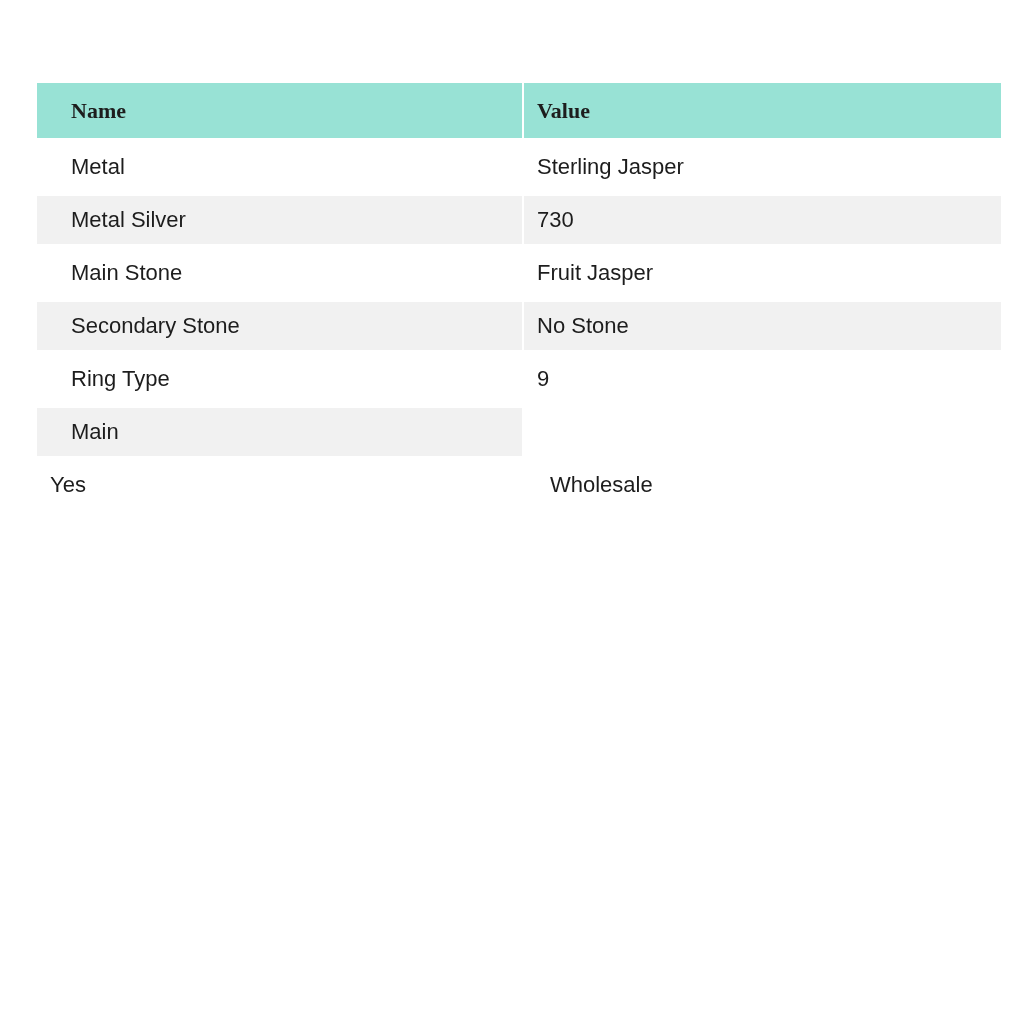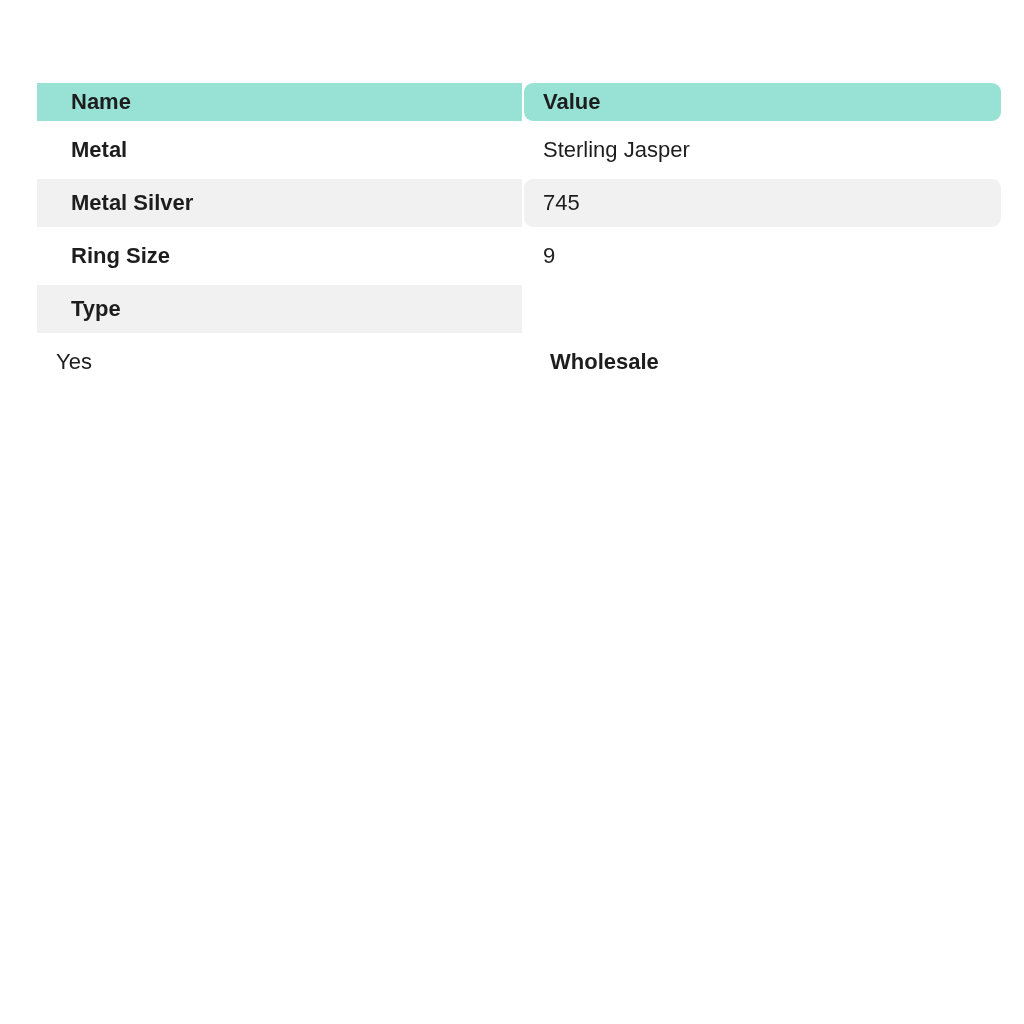--- a/index.html
+++ b/index.html
@@ -21,40 +21,39 @@
     top: 83px;
     width: 964px;
   }
   .row {
     display: flex;
     column-gap: 2px;       
     height: 48px;
     margin: 5px 0;         
   }
   .row.header {
-    height: 38px;
+    height: 55px;
     margin: 0;
+    font-family: Liberation Serif, serif;
   }
   .cell {
     display: flex;
     align-items: center;
     box-sizing: border-box;
     font-size: 22px;
     line-height: 1;
     background: var(--row-bg, #ffffff);
   }
   .name-col {
     width: 485px;
     padding-left: 34px;
-    font-weight: bold;
   }
   .value-col {
     flex: 1;
-    padding-left: 19px;
-    border-radius: 9px;
+    padding-left: 13px;
   }
   .row.header .cell {
     background: var(--header-bg, #98e2d5);
     font-weight: 700;
   }
   
   .row:not(.header):nth-child(odd) .cell {
     background: var(--stripe-bg, #f1f1f1);
   }
 </style>
@@ -68,32 +67,40 @@
     <div class="cell value-col">Value</div>
   </div>
 
   <div class="row">
     <div class="cell name-col">Metal</div>
     <div class="cell value-col">Sterling Jasper</div>
   </div>
 
   <div class="row">
     <div class="cell name-col">Metal Silver</div>
-    <div class="cell value-col">745</div>
+    <div class="cell value-col">730</div>
   </div>
 
-
+  <div class="row">
+    <div class="cell name-col">Main Stone</div>
+    <div class="cell value-col">Fruit Jasper</div>
+  </div>
 
   <div class="row">
-    <div class="cell name-col">Ring Size</div>
+    <div class="cell name-col">Secondary Stone</div>
+    <div class="cell value-col">No Stone</div>
+  </div>
+
+  <div class="row">
+    <div class="cell name-col">Ring Type</div>
     <div class="cell value-col">9</div>
   </div>
 
   <div class="row">
-    <div class="cell name-col">Type</div>
+    <div class="cell name-col">Main</div>
   </div>
 
   <div class="row">
     <div class="cell value-col">Yes</div>
     <div class="cell name-col">Wholesale</div>
   </div>
 
 </div>
 
 </body></html>

